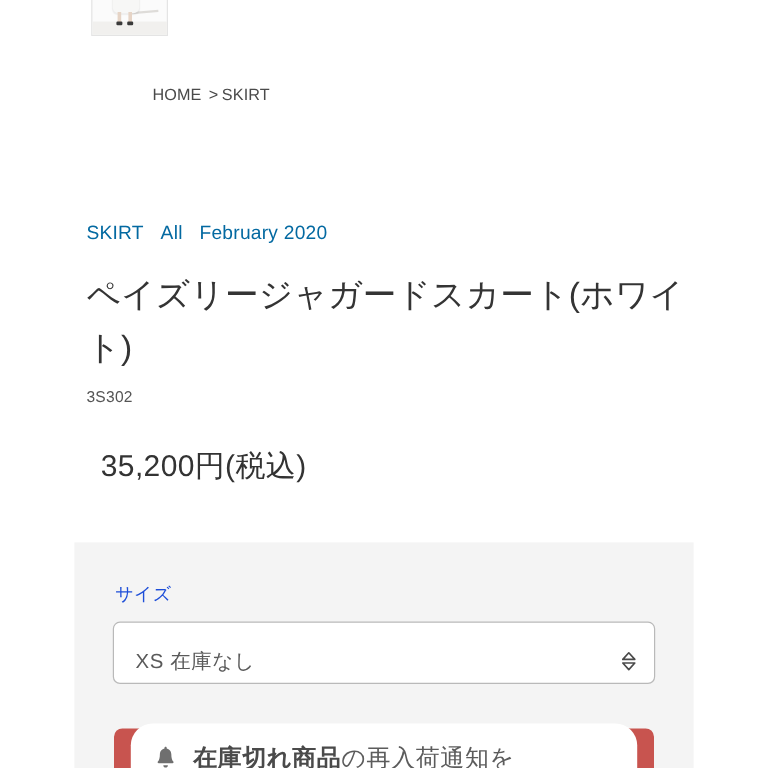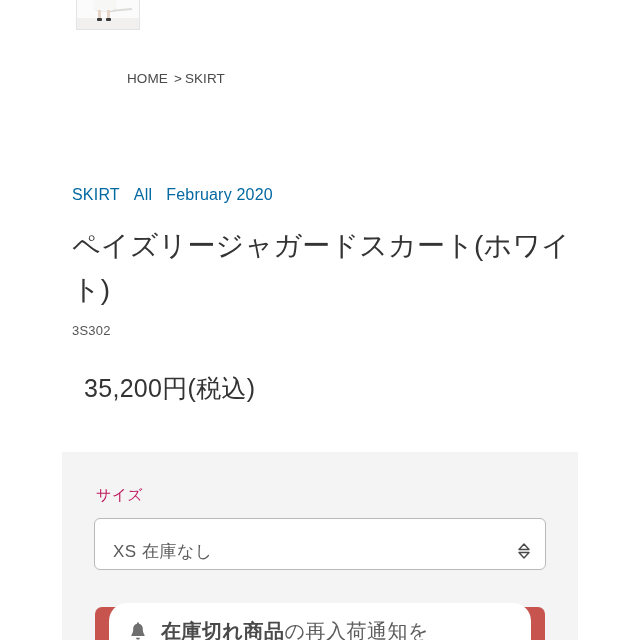--- a/index.html
+++ b/index.html
@@ -178,21 +178,21 @@
     width: 516px;
     height: 188px;
     background: #f4f4f4;
   }
 
   .option-label {
     position: absolute;
     left: 34px;
     top: 34px;
     font-size: 15px;
-    color: #be185d;
+    color: #1d4ed8;
     letter-spacing: 0.3px;
   }
 
   .size-select {
     position: absolute;
     left: 32px;
     top: 66px;
     width: 452px;
     height: 52px;
     background: #ffffff;

